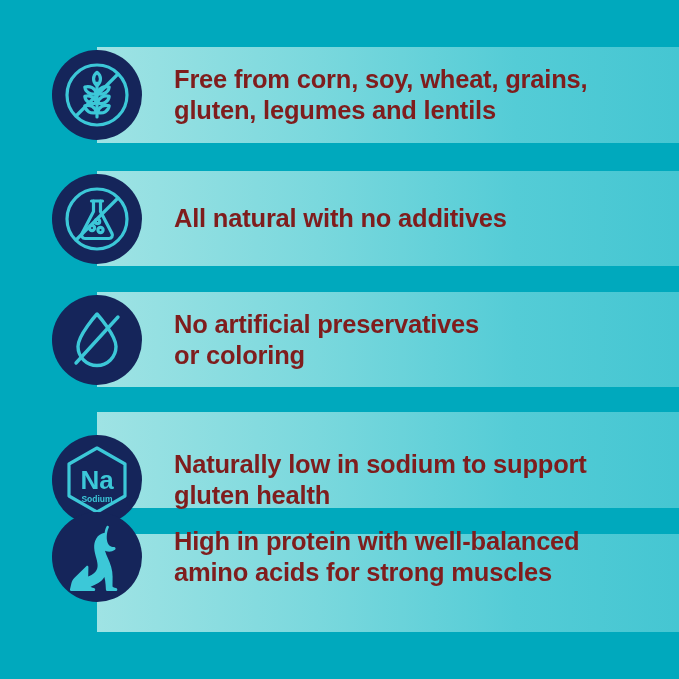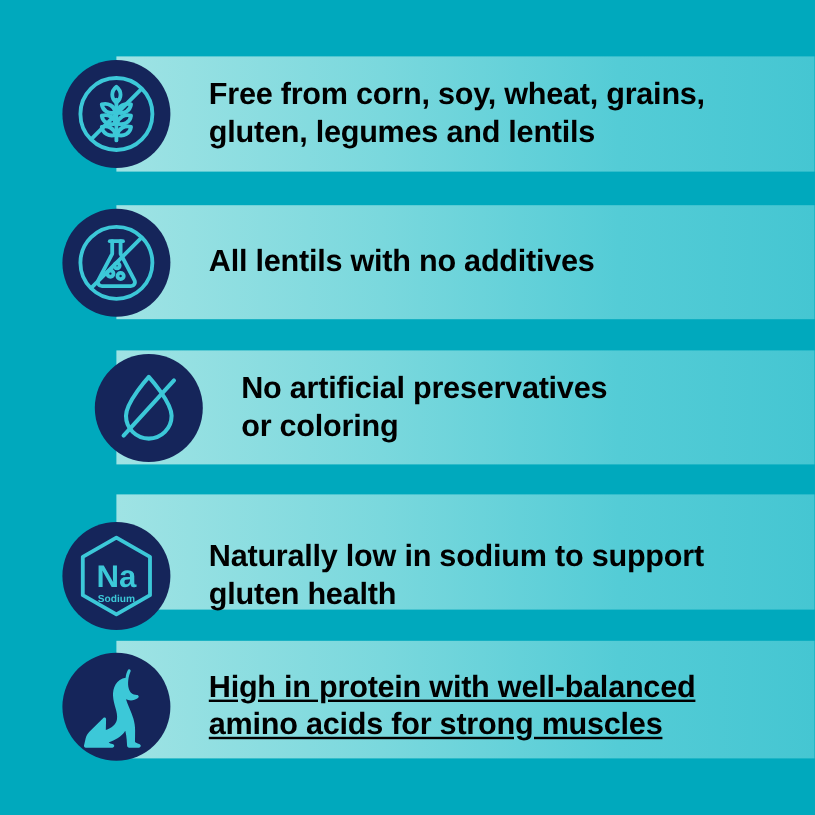--- a/index.html
+++ b/index.html
@@ -35,23 +35,23 @@
   
   .row {
     position: absolute;
     left: 0;
     right: 0;
     display: flex;
     align-items: center;
   }
   .row-1 { top: 47px;  height: 96px; }
   .row-2 { top: 171px; height: 95px; }
-  .row-3 { top: 292px; height: 95px; padding-left: 27px; }
+  .row-3 { top: 292px; height: 95px; }
   .row-4 { top: 412px; height: 96px; margin-top: 20px; }
-  .row-5 { top: 540px; height: 98px; text-decoration: underline; }
+  .row-5 { top: 508px; height: 98px; }
 
   
   .badge {
     position: relative;
     flex: 0 0 auto;
     width: 90px;
     height: 90px;
     margin-left: 52px;
     border-radius: 50%;
     background: #15255a;
@@ -60,21 +60,21 @@
     justify-content: center;
     z-index: 3;
   }
   .badge svg { display: block; }
 
   
   .benefit-text {
     position: relative;
     z-index: 2;
     margin-left: 32px;
-    color: #000000;
+    color: #7f1d1d;
     font-size: 25.5px;
     font-weight: bold;
     line-height: 1.21;
     letter-spacing: -0.2px;
     white-space: pre-line;
     font-family: "Liberation Sans", sans-serif;
   }
 </style>
 </head>
 <body>
@@ -115,21 +115,21 @@
           <circle cx="38" cy="38" r="30"></circle>
           <line x1="17.5" y1="58.5" x2="58.5" y2="17.5"></line>
           <path d="M32.5 20h11"></path>
           <path d="M34.5 20v10.5L23 52.5c-1.2 2.3.4 5 3 5h24c2.6 0 4.2-2.7 3-5L41.5 30.5V20"></path>
           <circle cx="33" cy="47" r="2.6"></circle>
           <circle cx="41.5" cy="49" r="2.6"></circle>
           <circle cx="38.5" cy="40.5" r="2.2"></circle>
         </g>
       </svg>
     </div>
-    <div class="benefit-text">All lentils with no additives</div>
+    <div class="benefit-text">All natural with no additives</div>
   </div>
 
   <div class="row row-3">
     <div class="badge">
       <svg width="76" height="76" viewBox="0 0 76 76" aria-hidden="true">
         <g fill="none" stroke="#3cc8d8" stroke-width="3.4" stroke-linecap="round" stroke-linejoin="round">
           <path d="M38 12C38 12 19 33 19 44.5 19 55 27.5 63.5 38 63.5S57 55 57 44.5C57 33 38 12 38 12z"></path>
           <line x1="17" y1="61" x2="59" y2="15"></line>
         </g>
       </svg>

